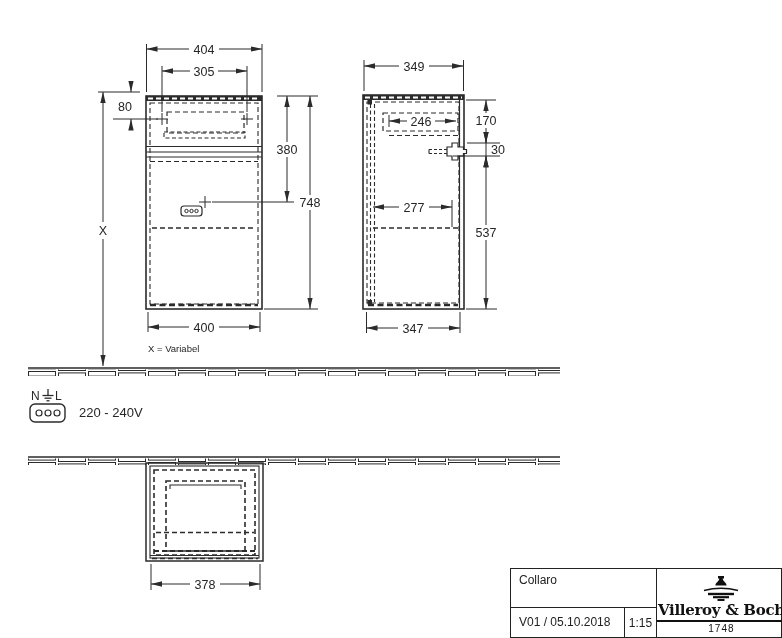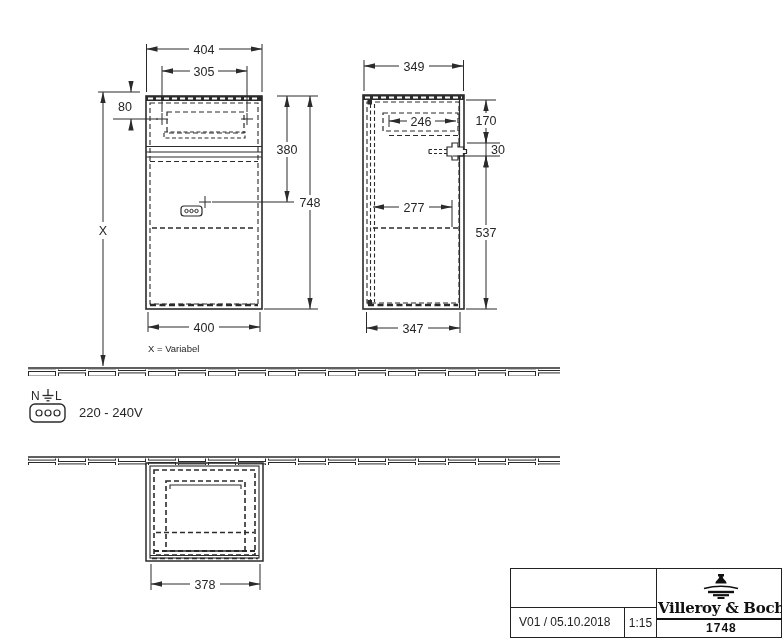--- a/index.html
+++ b/index.html
@@ -18,21 +18,21 @@
   .tb-product{grid-column:1;grid-row:1;border-right:1.4px solid #222;border-bottom:1.4px solid #222;
     padding:4px 6px 0 8px;line-height:1.3;font-size:12px;}
   .tb-row2{grid-column:1;grid-row:2;border-right:1.4px solid #222;display:grid;
     grid-template-columns:113px 1fr;}
   .tb-version{padding:7px 0 4px 8px;font-size:12px;}
   .tb-scale{border-left:1.4px solid #222;display:flex;align-items:center;justify-content:center;font-size:12px;}
   .tb-logo{grid-column:2;grid-row:1/3;display:flex;flex-direction:column;align-items:center;
     justify-content:center;padding-top:2px;}
   .brandmark{font-family:"DejaVu Serif",serif;font-weight:bold;font-size:15px;color:#111;
     border-bottom:2.5px solid #111;padding:0 1px 1px 1px;white-space:nowrap;letter-spacing:-0.3px;}
-  .brandyear{font-size:12px;font-weight:bold;color:#111;margin-top:1px;letter-spacing:1px;}
+  .brandyear{font-size:10px;font-weight:normal;color:#111;margin-top:1px;letter-spacing:1px;}
 </style>
 </head>
 <body>
 
 <div class="stage">
 
 <svg width="782" height="638" viewBox="0 0 782 638" style="position:absolute;left:0;top:0;">
   <defs>
     <marker id="aE" viewBox="0 0 12 8" refX="11.5" refY="4" markerWidth="12" markerHeight="8" orient="auto" markerUnits="userSpaceOnUse">
       <path d="M0,1.3 L11.5,4 L0,6.7 Z" fill="#2b2b2b"></path>
@@ -236,20 +236,21 @@
     <line x1="151" y1="564" x2="151" y2="590"></line>
     <line x1="260" y1="564" x2="260" y2="590"></line>
     <line x1="151" y1="584" x2="260" y2="584" marker-start="url(#aS)" marker-end="url(#aE)"></line>
     <rect x="190" y="577" width="30" height="14" fill="#fff" stroke="none"></rect>
   </g>
   <text class="dimtxt" text-anchor="middle" x="205" y="589">378</text>
 </svg>
 
   <div class="titleblock">
     <div class="tb-product">
+      <div>Collaro</div>
     </div>
     <div class="tb-row2">
       <div class="tb-version">V01 / 05.10.2018</div>
       <div class="tb-scale">1:15</div>
     </div>
     <div class="tb-logo">
       <svg width="46" height="26" viewBox="0 0 46 26">
         <path d="M20,1 h6 v2.5 h-1.3 c0.2,3 3.9,4 3.9,7 h-11.2 c0,-3 3.7,-4 3.9,-7 h-1.3 z" fill="#111"></path>
         <path d="M6,15.5 q17,-4.5 34,0" stroke="#111" stroke-width="1.5" fill="none"></path>
         <line x1="10" y1="19" x2="36" y2="19" stroke="#111" stroke-width="2.4"></line>

